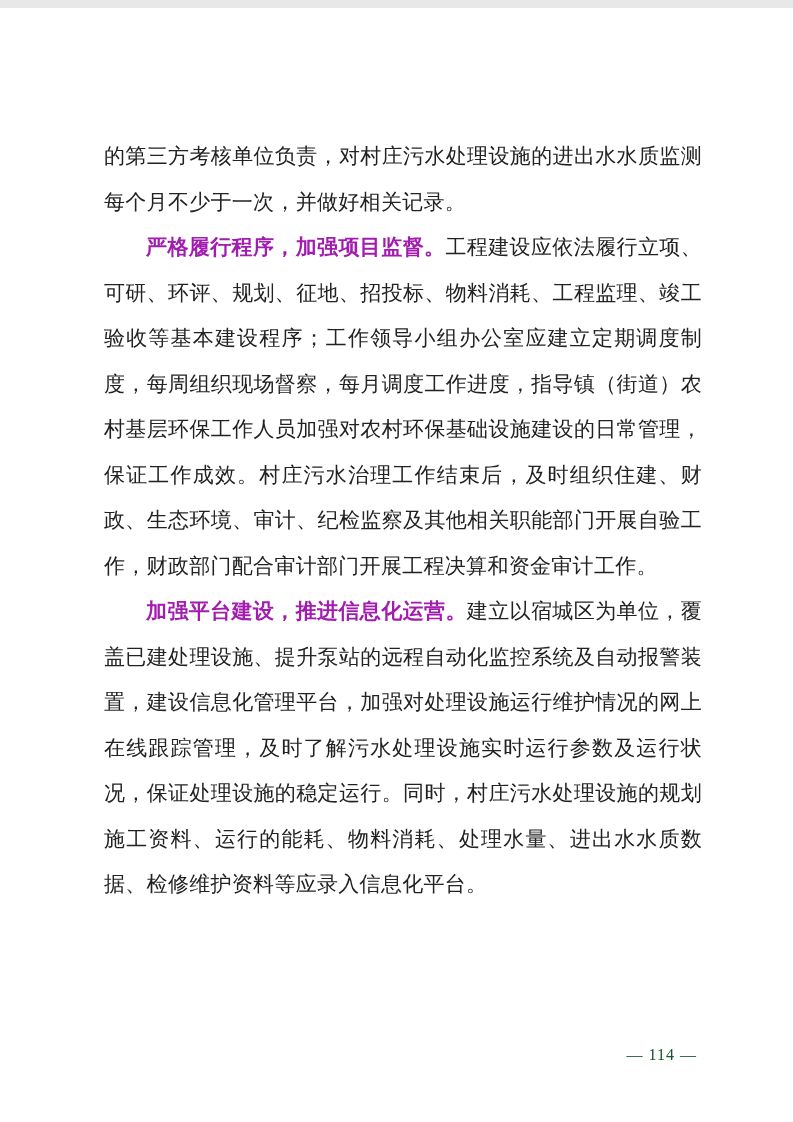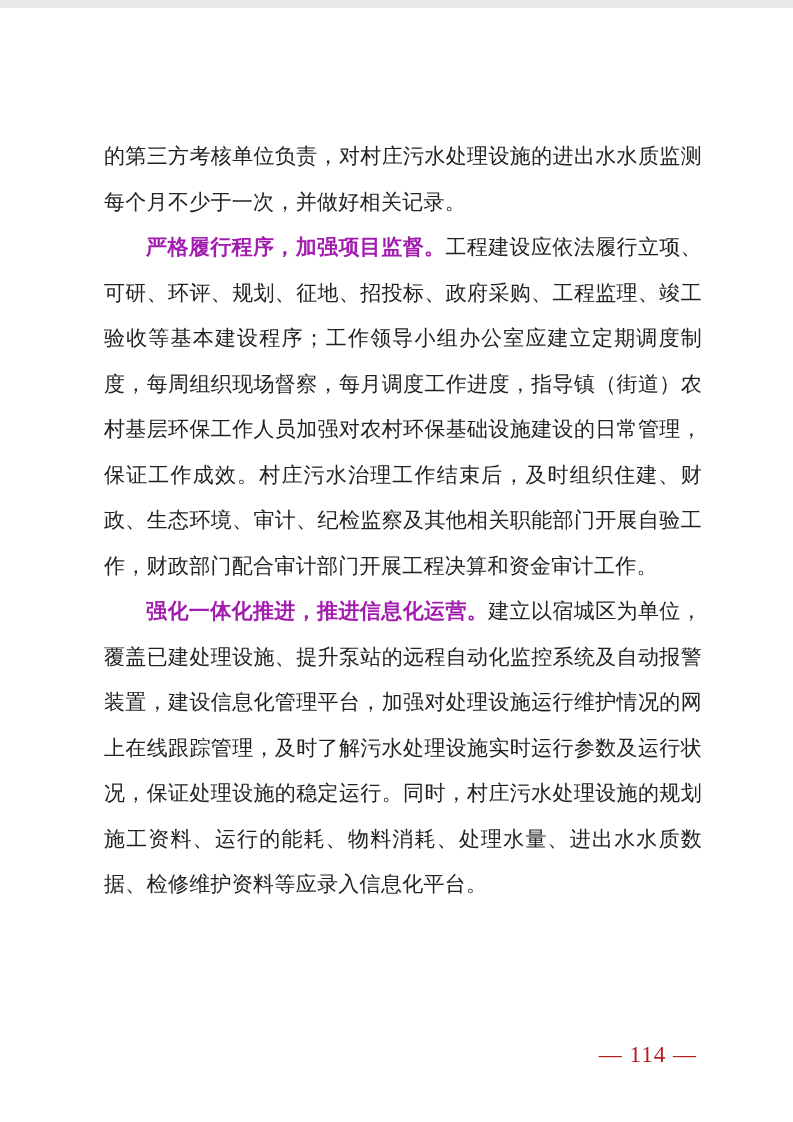--- a/index.html
+++ b/index.html
@@ -47,40 +47,40 @@
     color: #000000;
     letter-spacing: 0.5px;
   }
   h2.section-heading .section-number {
     margin-right: 12px;
   }
   .page-footer {
     position: absolute;
     top: 1034px;
     right: 96px;
-    font-size: 23px;
+    font-size: 16px;
     line-height: 26px;
-    color: #b91c1c;
+    color: #14532d;
     letter-spacing: 1px;
   }
 </style>
 </head>
 <body>
 
 <div class="page">
   <div class="content">
 
     <p class="body">的第三方考核单位负责，对村庄污水处理设施的进出水水质监测每个月不少于一次，并做好相关记录。</p>
 
 
     <p class="body indented">
-      <span class="lead">严格履行程序，加强项目监督。</span><span>工程建设应依法履行立项、可研、环评、规划、征地、招投标、政府采购、工程监理、竣工验收等基本建设程序；工作领导小组办公室应建立定期调度制度，每周组织现场督察，每月调度工作进度，指导镇（街道）农村基层环保工作人员加强对农村环保基础设施建设的日常管理，保证工作成效。村庄污水治理工作结束后，及时组织住建、财政、生态环境、审计、纪检监察及其他相关职能部门开展自验工作，财政部门配合审计部门开展工程决算和资金审计工作。</span>
+      <span class="lead">严格履行程序，加强项目监督。</span><span>工程建设应依法履行立项、可研、环评、规划、征地、招投标、物料消耗、工程监理、竣工验收等基本建设程序；工作领导小组办公室应建立定期调度制度，每周组织现场督察，每月调度工作进度，指导镇（街道）农村基层环保工作人员加强对农村环保基础设施建设的日常管理，保证工作成效。村庄污水治理工作结束后，及时组织住建、财政、生态环境、审计、纪检监察及其他相关职能部门开展自验工作，财政部门配合审计部门开展工程决算和资金审计工作。</span>
     </p>
 
     <p class="body indented">
-      <span class="lead">强化一体化推进，推进信息化运营。</span><span>建立以宿城区为单位，覆盖已建处理设施、提升泵站的远程自动化监控系统及自动报警装置，建设信息化管理平台，加强对处理设施运行维护情况的网上在线跟踪管理，及时了解污水处理设施实时运行参数及运行状况，保证处理设施的稳定运行。同时，村庄污水处理设施的规划施工资料、运行的能耗、物料消耗、处理水量、进出水水质数据、检修维护资料等应录入信息化平台。</span>
+      <span class="lead">加强平台建设，推进信息化运营。</span><span>建立以宿城区为单位，覆盖已建处理设施、提升泵站的远程自动化监控系统及自动报警装置，建设信息化管理平台，加强对处理设施运行维护情况的网上在线跟踪管理，及时了解污水处理设施实时运行参数及运行状况，保证处理设施的稳定运行。同时，村庄污水处理设施的规划施工资料、运行的能耗、物料消耗、处理水量、进出水水质数据、检修维护资料等应录入信息化平台。</span>
     </p>
 
 
   </div>
 
   <div class="page-footer">— 114 —</div>
 </div>
 
 </body></html>

